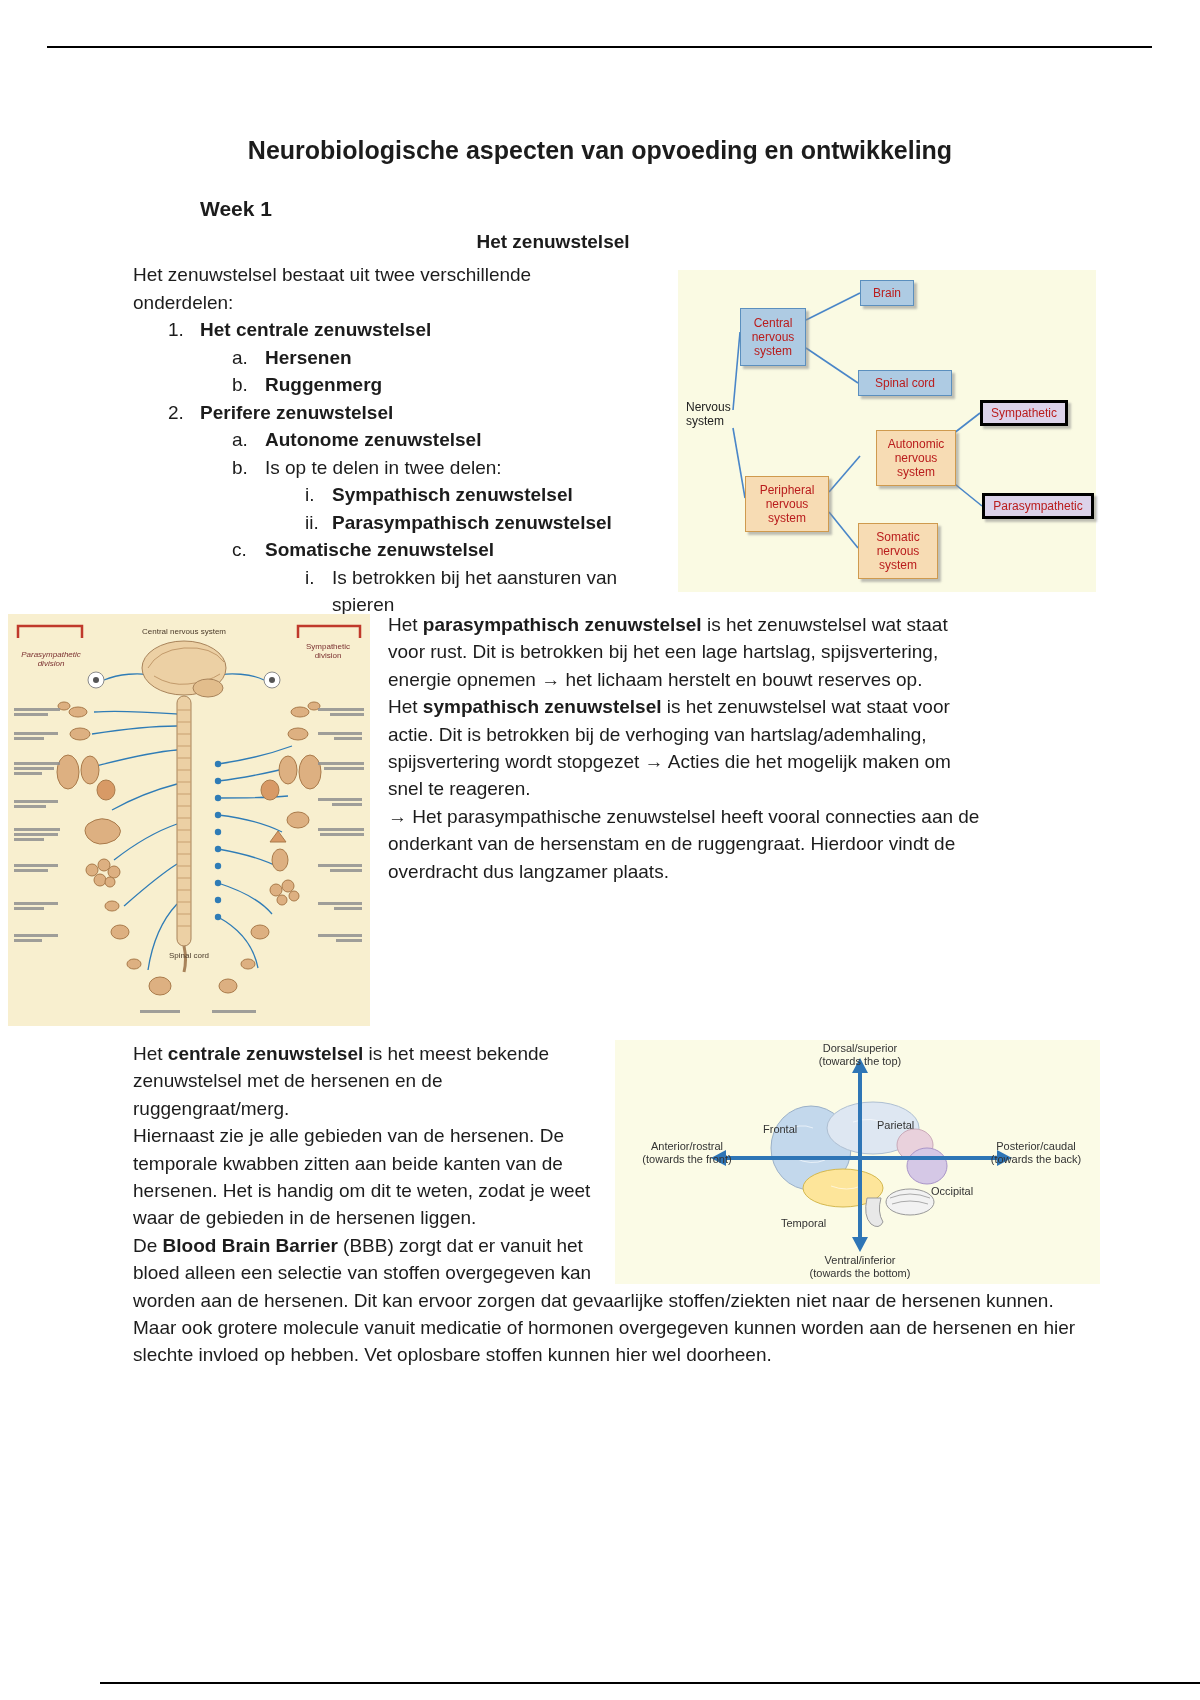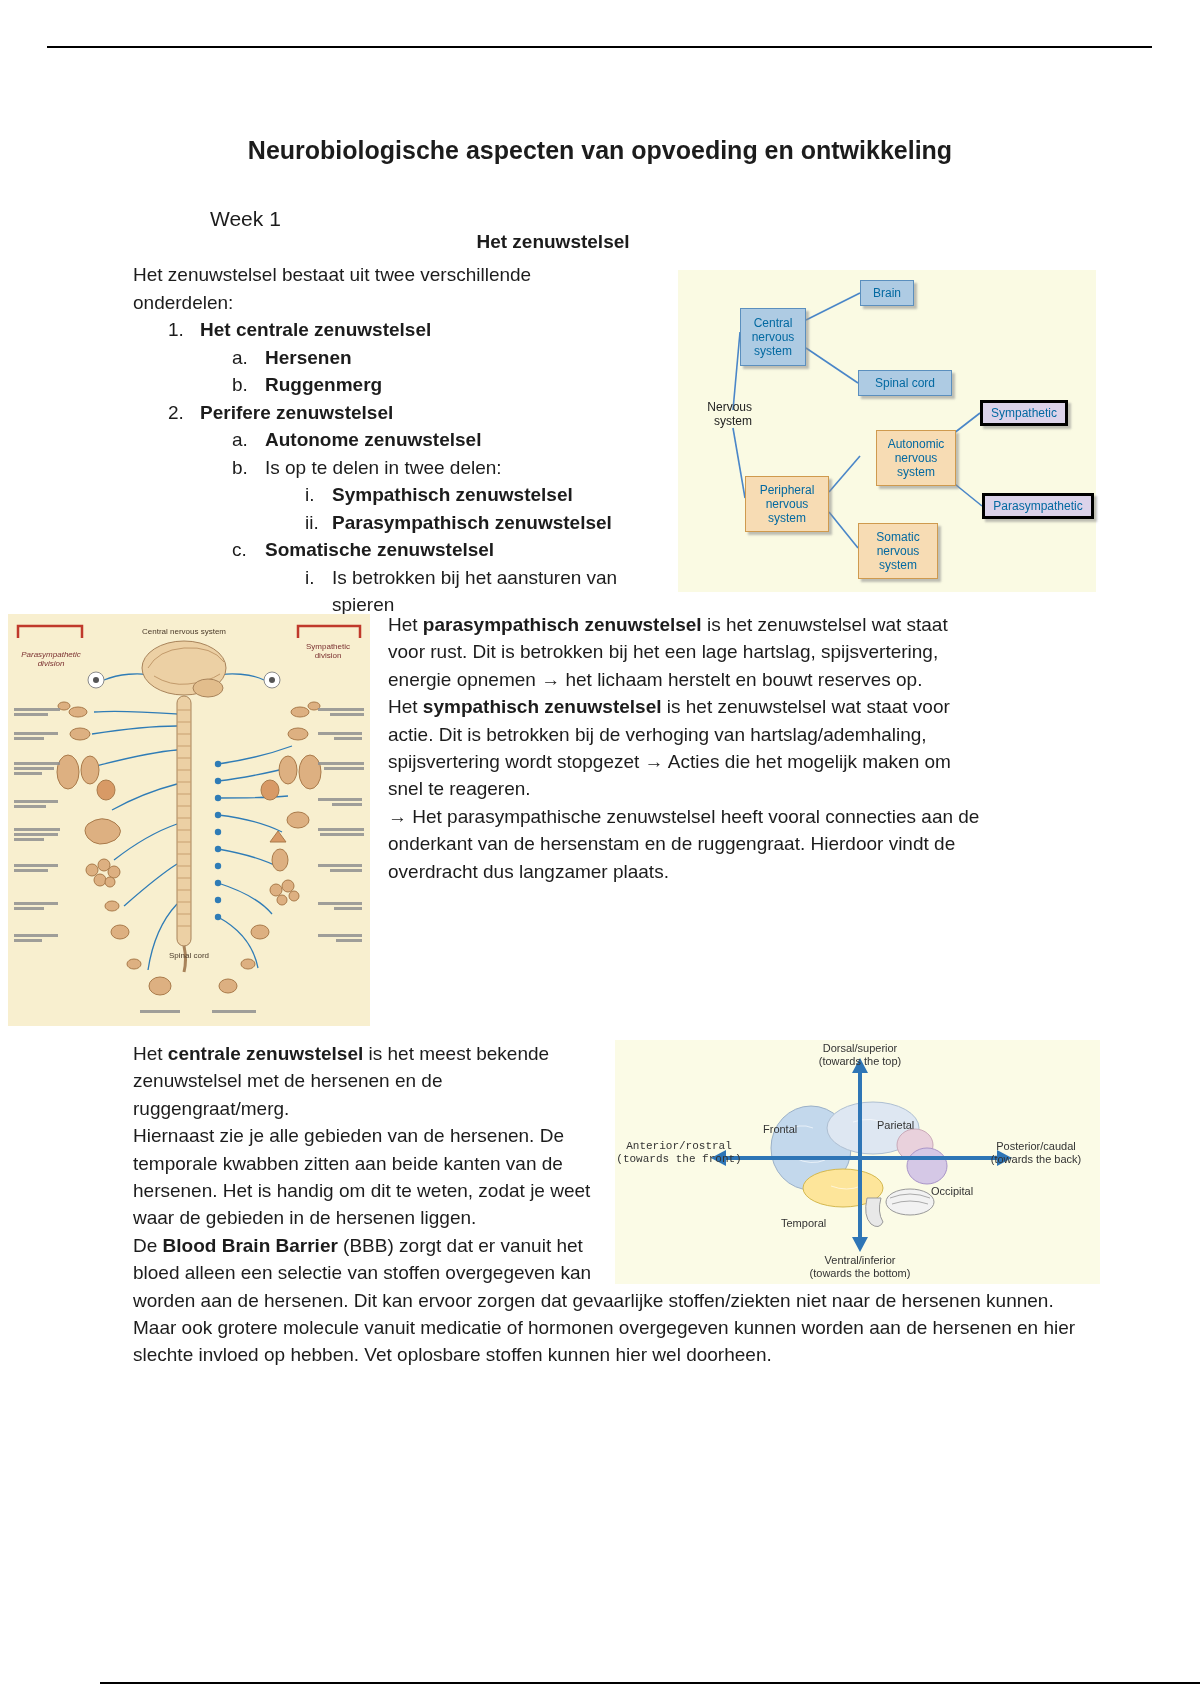--- a/index.html
+++ b/index.html
@@ -7,55 +7,55 @@
     position:relative; width:1200px; height:1700px; margin:0 auto;
     background:#ffffff; overflow:hidden;
     font-family:"Liberation Sans", sans-serif; color:#1c1c1c;
   }
   .rule { position:absolute; height:2px; background:#000; }
   .rule-top { left:47px; right:48px; top:46px; }
   .rule-bottom { left:100px; right:0; top:1682px; }
 
   .title { position:absolute; left:133px; width:934px; top:136px; margin:0;
            font-size:25px; font-weight:700; text-align:center; }
-  .week  { position:absolute; left:200px; top:197px; margin:10px; font-size:21px; font-weight:400; }
+  .week  { position:absolute; left:200px; top:197px; margin:0; font-size:21px; font-weight:700; }
   .section-head { position:absolute; left:133px; width:840px; top:231px; margin:0;
            font-size:19px; font-weight:700; text-align:center; }
 
   .intro { position:absolute; left:133px; top:261px; width:520px;
            font-size:19px; line-height:27.5px; }
   .intro .lead { margin:0; width:445px; }
   .o-item { display:flex; }
   .o-item .marker { flex:0 0 auto; }
   .l1 { padding-left:35px; }  .l1 .marker { width:32px; }
   .l2 { padding-left:99px; }  .l2 .marker { width:33px; }
   .l3 { padding-left:172px; } .l3 .marker { width:27px; }
   .txt.b { font-weight:700; }
 
   
   .ns-diagram { position:absolute; left:678px; top:270px; width:418px; height:322px;
                 background:#fafae3; }
   .ns-lines { position:absolute; left:0; top:0; }
   .node { position:absolute; display:flex; align-items:center; justify-content:center;
           text-align:center; font-size:12px; line-height:1.18; padding:2px 3px;
-          box-sizing:border-box; color:#0369a1;
+          box-sizing:border-box; color:#b91c1c;
           box-shadow:3px 3px 2px rgba(140,140,140,.55); }
   .node.blue   { background:#aecbe3; border:1px solid #5b8fbe; }
   .node.tan    { background:#f7dcb4; border:1px solid #cf9a4e; }
   .node.purple { background:#dcd3ea; border:3px solid #000000; }
   .n-central { left:62px;  top:38px;  width:66px;  height:58px; }
   .n-brain   { left:182px; top:10px;  width:54px;  height:26px; }
   .n-spinal  { left:180px; top:100px; width:94px;  height:26px; }
   .n-symp    { left:302px; top:130px; width:88px;  height:26px; }
   .n-auto    { left:198px; top:160px; width:80px;  height:56px; }
   .n-peri    { left:67px;  top:206px; width:84px;  height:56px; }
   .n-para    { left:304px; top:223px; width:112px; height:26px; }
   .n-soma    { left:180px; top:253px; width:80px;  height:56px; }
   .n-nervous { position:absolute; left:8px; top:130px; width:66px; font-size:12px;
-               line-height:1.2; text-align:right; color:#222; }
+               line-height:1.2; text-align:left; color:#222; }
 
   
   .ans-figure { position:absolute; left:8px; top:614px; width:362px; height:412px; }
   .fig-label { position:absolute; font-size:8px; line-height:1.15; color:#4a3a2a;
                text-align:center; }
   .fl-cns  { left:110px; top:13px; width:132px; }
   .fl-para { left:6px;  top:36px; width:74px; color:#7a3030;font-style:italic; }
   .fl-symp { left:284px; top:28px; width:72px; color:#7a3030; }
   .fl-spinal { left:150px; top:337px; width:62px; }
 
@@ -66,21 +66,21 @@
 
   
   .central-flow { position:absolute; left:133px; top:1040px; width:967px;
                   font-size:19px; line-height:27.4px; }
   .brain-diagram { float:right; width:485px; height:244px; margin:0 0 0 12px;
                    position:relative; background:#fbfbe6;border-radius:17px; }
   .bd-label { position:absolute; font-size:11px; line-height:1.2; color:#333;
               text-align:center; }
   .bd-dorsal    { left:165px; top:2px;   width:160px; }
   .bd-ventral   { left:165px; top:214px; width:160px; }
-  .bd-anterior  { left:0;   top:100px; width:128px;font-family:Liberation Mono, monospace; }
+  .bd-anterior  { left:8px;   top:100px; width:128px; }
   .bd-posterior { left:360px; top:100px; width:122px; }
   .lobe-label { position:absolute; font-size:11px; color:#333; }
   .ll-frontal  { left:148px; top:76px; }
   .ll-parietal { left:262px; top:72px; }
   .ll-occipital{ left:316px; top:138px; }
   .ll-temporal { left:166px; top:170px; }
 </style>
 </head>
 <body>
 

